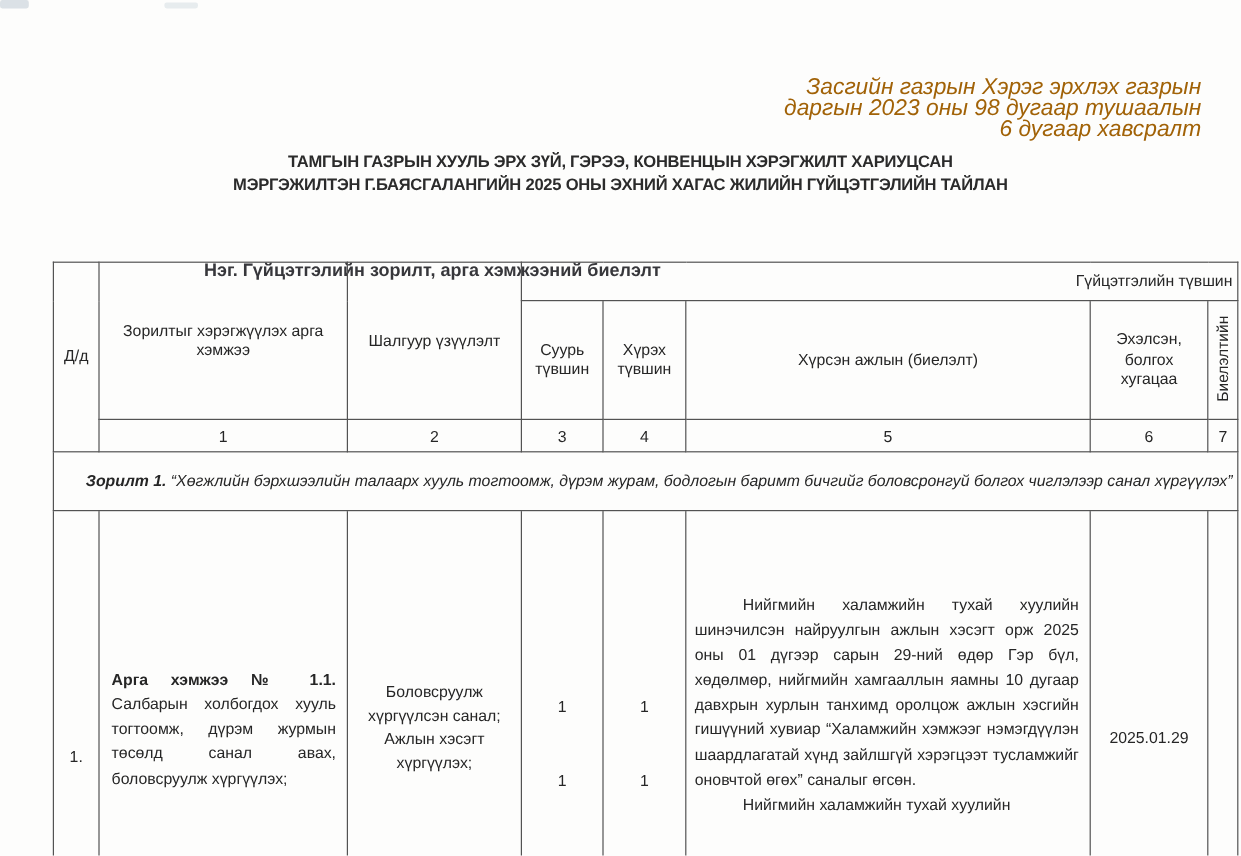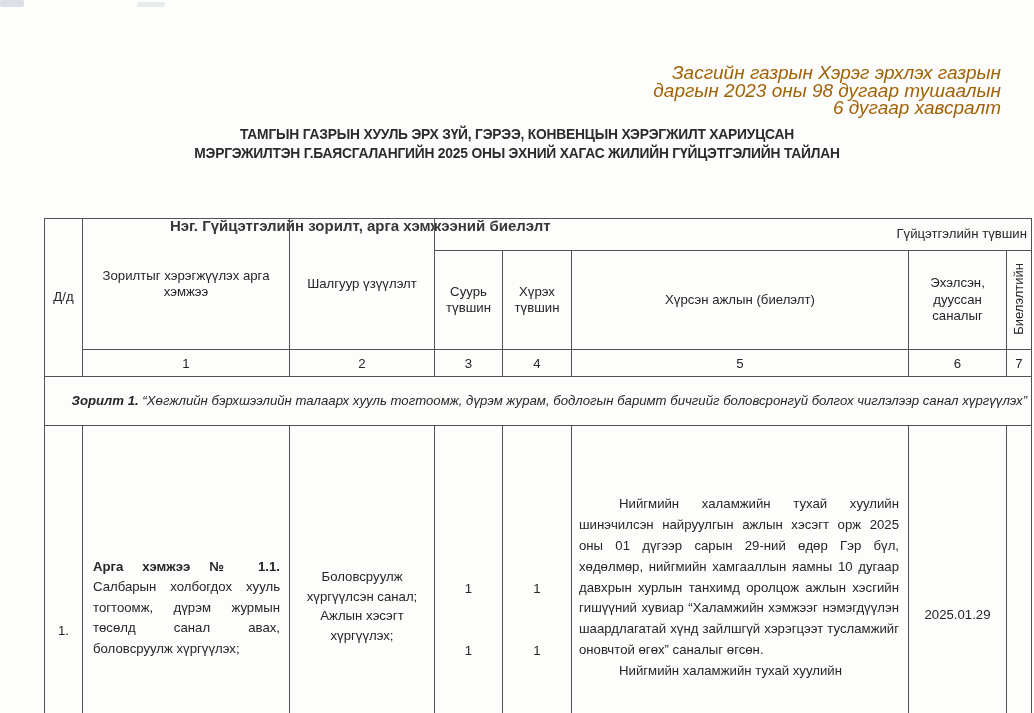--- a/index.html
+++ b/index.html
@@ -113,21 +113,21 @@
     <tr>
       <td class="hdr" rowspan="3">Д/д</td>
       <td class="hdr" rowspan="2">Зорилтыг хэрэгжүүлэх арга хэмжээ</td>
       <td class="hdr" rowspan="2">Шалгуур үзүүлэлт</td>
       <td class="hdr group-hdr" colspan="5">Гүйцэтгэлийн түвшин</td>
     </tr>
     <tr class="hdr-row2">
       <td class="hdr">Суурь түвшин</td>
       <td class="hdr">Хүрэх түвшин</td>
       <td class="hdr">Хүрсэн ажлын (биелэлт)</td>
-      <td class="hdr">Эхэлсэн, дууссан саналыг</td>
+      <td class="hdr">Эхэлсэн, болгох хугацаа</td>
       <td class="rot-cell"><span>Биелэлтийн</span></td>
     </tr>
     <tr class="num-row">
       <td>1</td>
       <td>2</td>
       <td>3</td>
       <td>4</td>
       <td>5</td>
       <td>6</td>
       <td>7</td>

